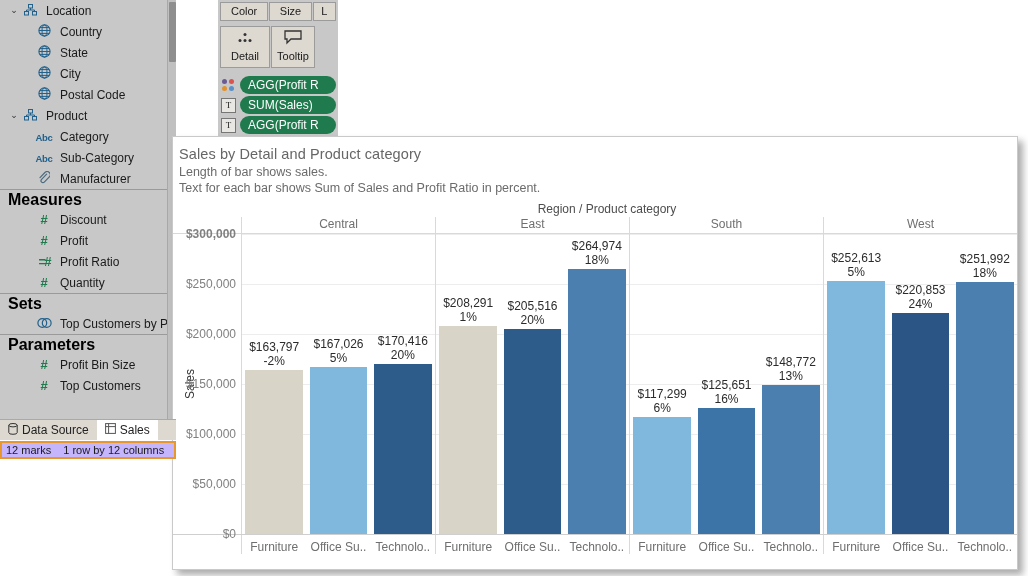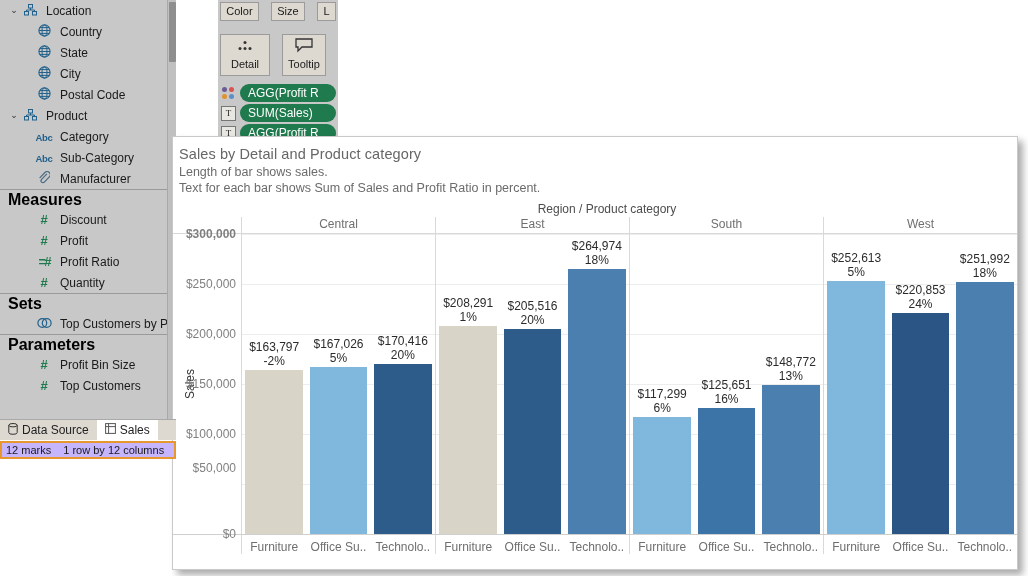--- a/index.html
+++ b/index.html
@@ -43,21 +43,21 @@
   .sb-thumb {
     position: absolute; left: 1px; top: 2px; width: 7px; height: 60px;
     background: #8e8e8e; border-radius: 1px;
   }
 
   
   #marks {
     position: absolute; left: 218px; top: 0; width: 120px; height: 136px;
     background: #c8c8c8; overflow: hidden;
   }
-  .mcard-row { display: flex; gap: 12px; padding: 0 2px; }
+  .mcard-row { display: flex; gap: 1px; padding: 0 2px; }
   .mbtn {
     background: #ddd9d0; border: 1px solid #9b9b9b;
     font-size: 11px; color: #1a1a1a; text-align: center;
   }
   .mbtn.sm { height: 19px; line-height: 17px; }
   .mbtn.tall { height: 42px; padding-top: 3px; }
   .mbtn .gi { display:block; height: 20px; line-height: 20px; font-size: 13px; }
   .mbtn .cap { display:block; font-size: 11px; line-height: 12px; }
   .pill-row { display: flex; align-items: center; gap: 4px; padding: 2px 2px 0 3px; }
   .pill-ic {
@@ -265,21 +265,21 @@
       <div class="sb-thumb"></div>
     </div>
   </div>
 
   <div id="marks">
     <div class="mcard-row" style="padding-top:2px;">
       <div class="mbtn sm" style="width:50px;">Color</div>
       <div class="mbtn sm" style="width:44px;">Size</div>
       <div class="mbtn sm" style="width:24px;">L</div>
     </div>
-    <div class="mcard-row" style="padding-top:13px;">
+    <div class="mcard-row" style="padding-top:5px;">
       <div class="mbtn tall" style="width:50px;">
         <span class="gi">
           <svg width="18" height="12" viewBox="0 0 18 12">
             <circle cx="9" cy="2.5" r="1.5" fill="#333"></circle>
             <circle cx="4" cy="8.5" r="1.5" fill="#333"></circle>
             <circle cx="9" cy="8.5" r="1.5" fill="#333"></circle>
             <circle cx="14" cy="8.5" r="1.5" fill="#333"></circle>
           </svg>
         </span>
         <span class="cap">Detail</span>
@@ -330,21 +330,21 @@
       </div>
 
     <div id="plotwrap">
       <div id="yaxis">
         <div id="ylabel">Sales</div>
       <div class="ytick" style="top: 0px; font-weight: bold;">$300,000</div>
           <div class="ytick" style="top: 50px;">$250,000</div>
           <div class="ytick" style="top: 100px;">$200,000</div>
           <div class="ytick" style="top: 150px;">$150,000</div>
           <div class="ytick" style="top: 200px;">$100,000</div>
-          <div class="ytick" style="top: 234px;">$50,000</div>
+          <div class="ytick" style="top: 250px;">$50,000</div>
           <div class="ytick" style="top: 300px;">$0</div>
         </div>
       <div id="panels">
           <div class="gridline" style="top: 0px;"></div>
           <div class="gridline" style="top: 50px;"></div>
           <div class="gridline" style="top: 100px;"></div>
           <div class="gridline" style="top: 150px;"></div>
           <div class="gridline" style="top: 200px;"></div>
           <div class="gridline" style="top: 250px;"></div>
           <div class="panel">

